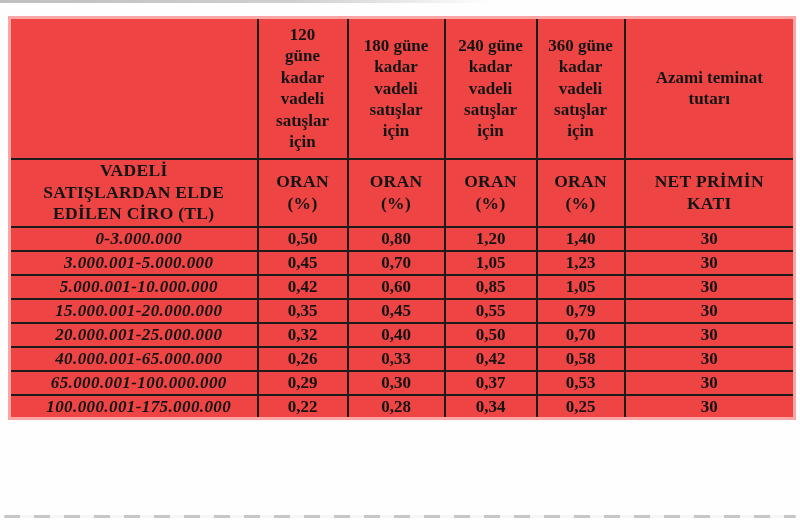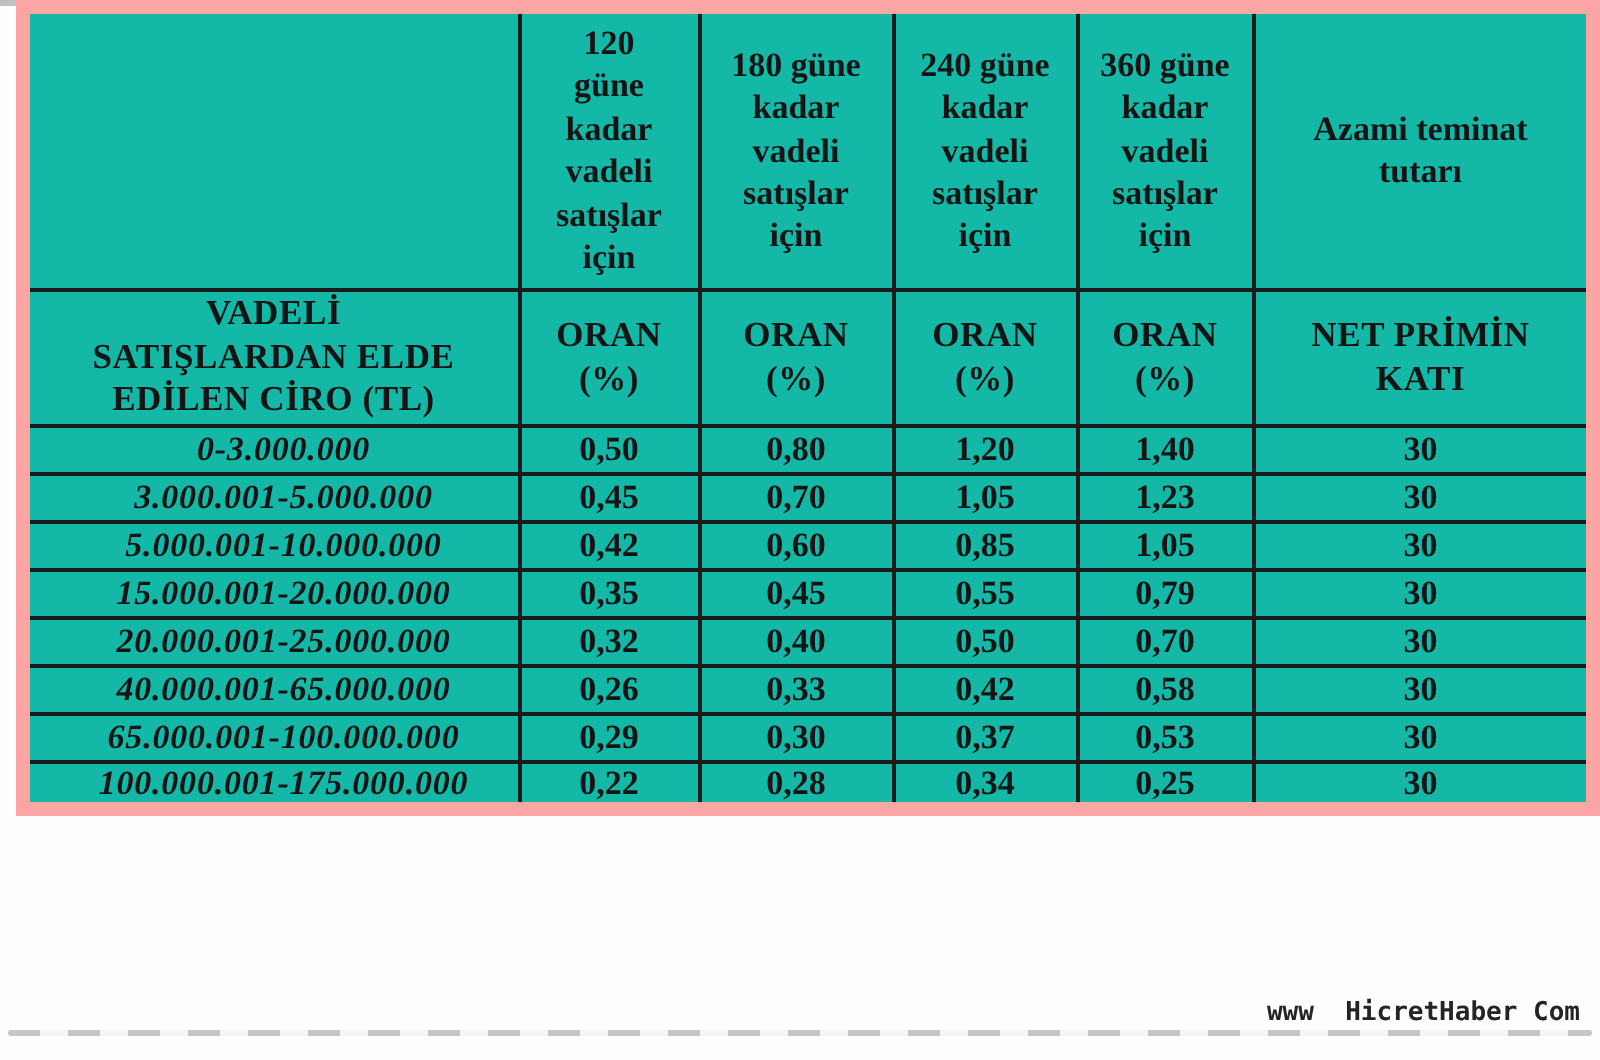--- a/index.html
+++ b/index.html
@@ -10,26 +10,26 @@
     font-family: "Liberation Serif", "DejaVu Serif", serif;
     position: relative;
     overflow: hidden;
   }
   .sheet {
     position: absolute; left: 0; top: 0;
     width: 800px; height: 530px;
     background: #fefefe;
   }
   table.rate-table {
-    position: absolute; left: 8px; top: 0;
+    position: absolute; left: 8px; top: 16px;
     width: 785px;
     border-collapse: collapse;
     table-layout: fixed;
-    background: #14b8a6;
-    border: 7px solid #fca5a5;
+    background: #ef4444;
+    border: 3px solid #fca5a5;
   }
   .rate-table col.c1 { width: 248px; }
   .rate-table col.c2 { width: 90px; }
   .rate-table col.c3 { width: 97px; }
   .rate-table col.c4 { width: 92px; }
   .rate-table col.c5 { width: 88px; }
   .rate-table col.c6 { width: 170px; }
   .rate-table th, .rate-table td {
     border: 2px solid #1b1b1b;
     color: #141414;
@@ -209,17 +209,16 @@
       <td class="ciro">100.000.001-175.000.000</td>
       <td>0,22</td>
       <td>0,28</td>
       <td>0,34</td>
       <td>0,25</td>
       <td>30</td>
     </tr>
       </tbody>
   </table>
 
-  <div class="watermark">www  HicretHaber Com</div>
 
   <div class="artifact-bottom"></div>
 
 </div>
 
 </body></html>

